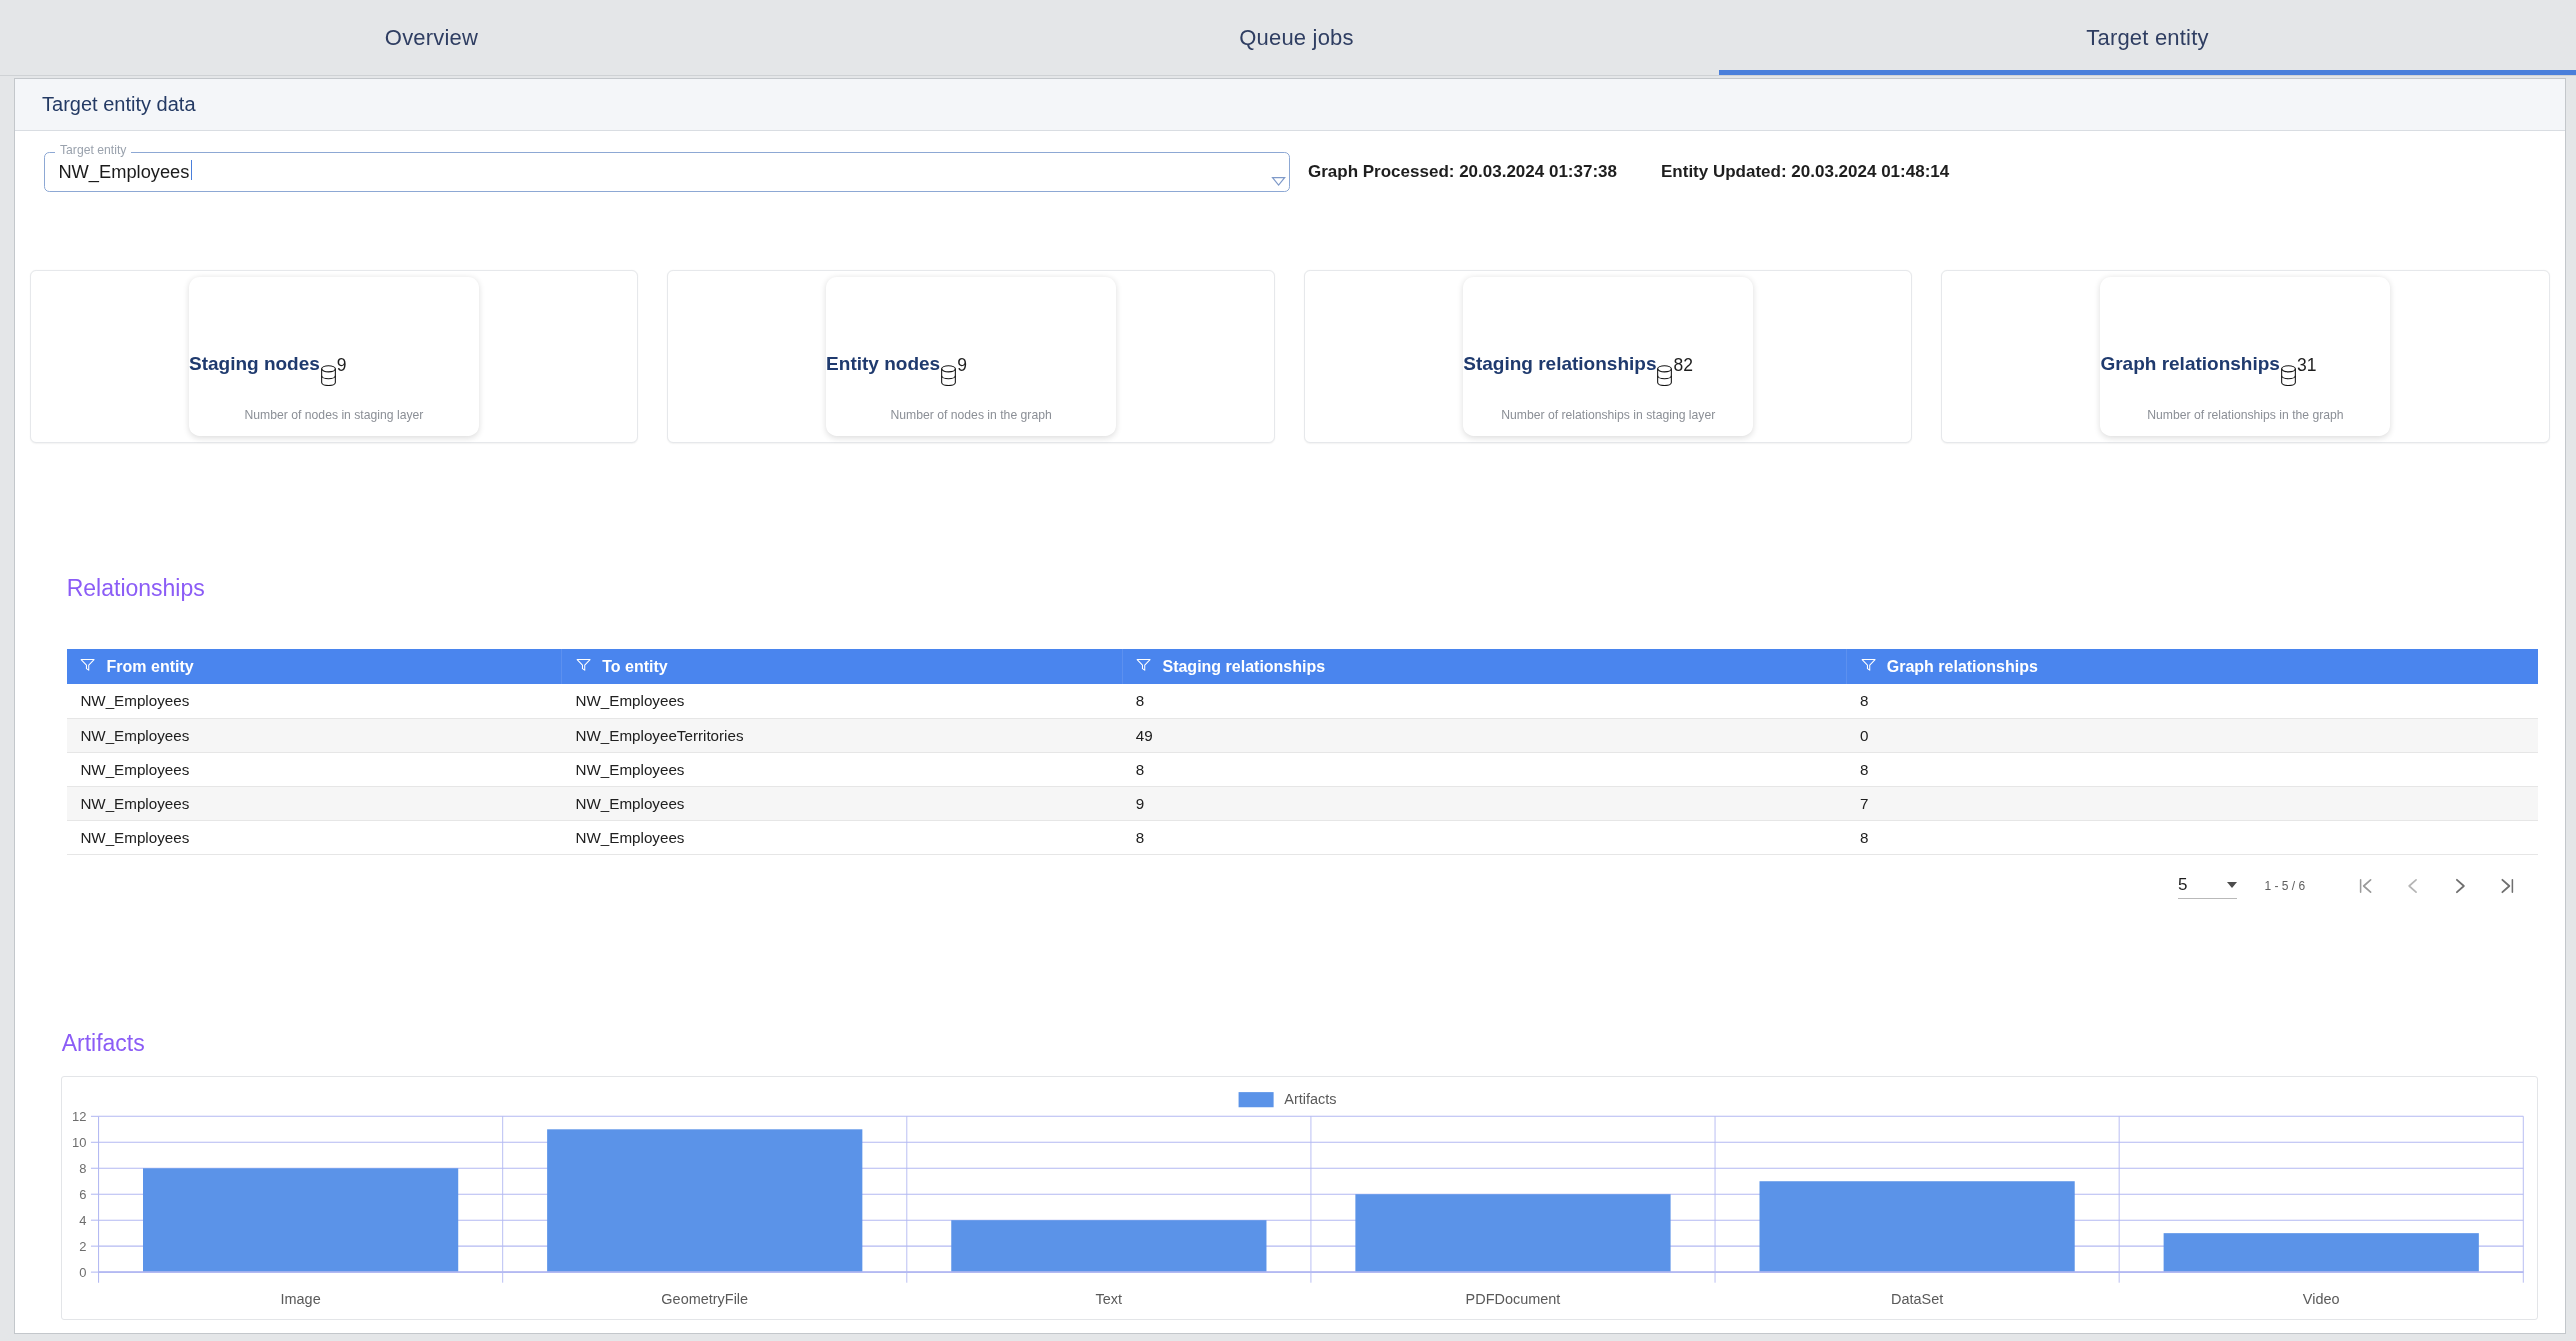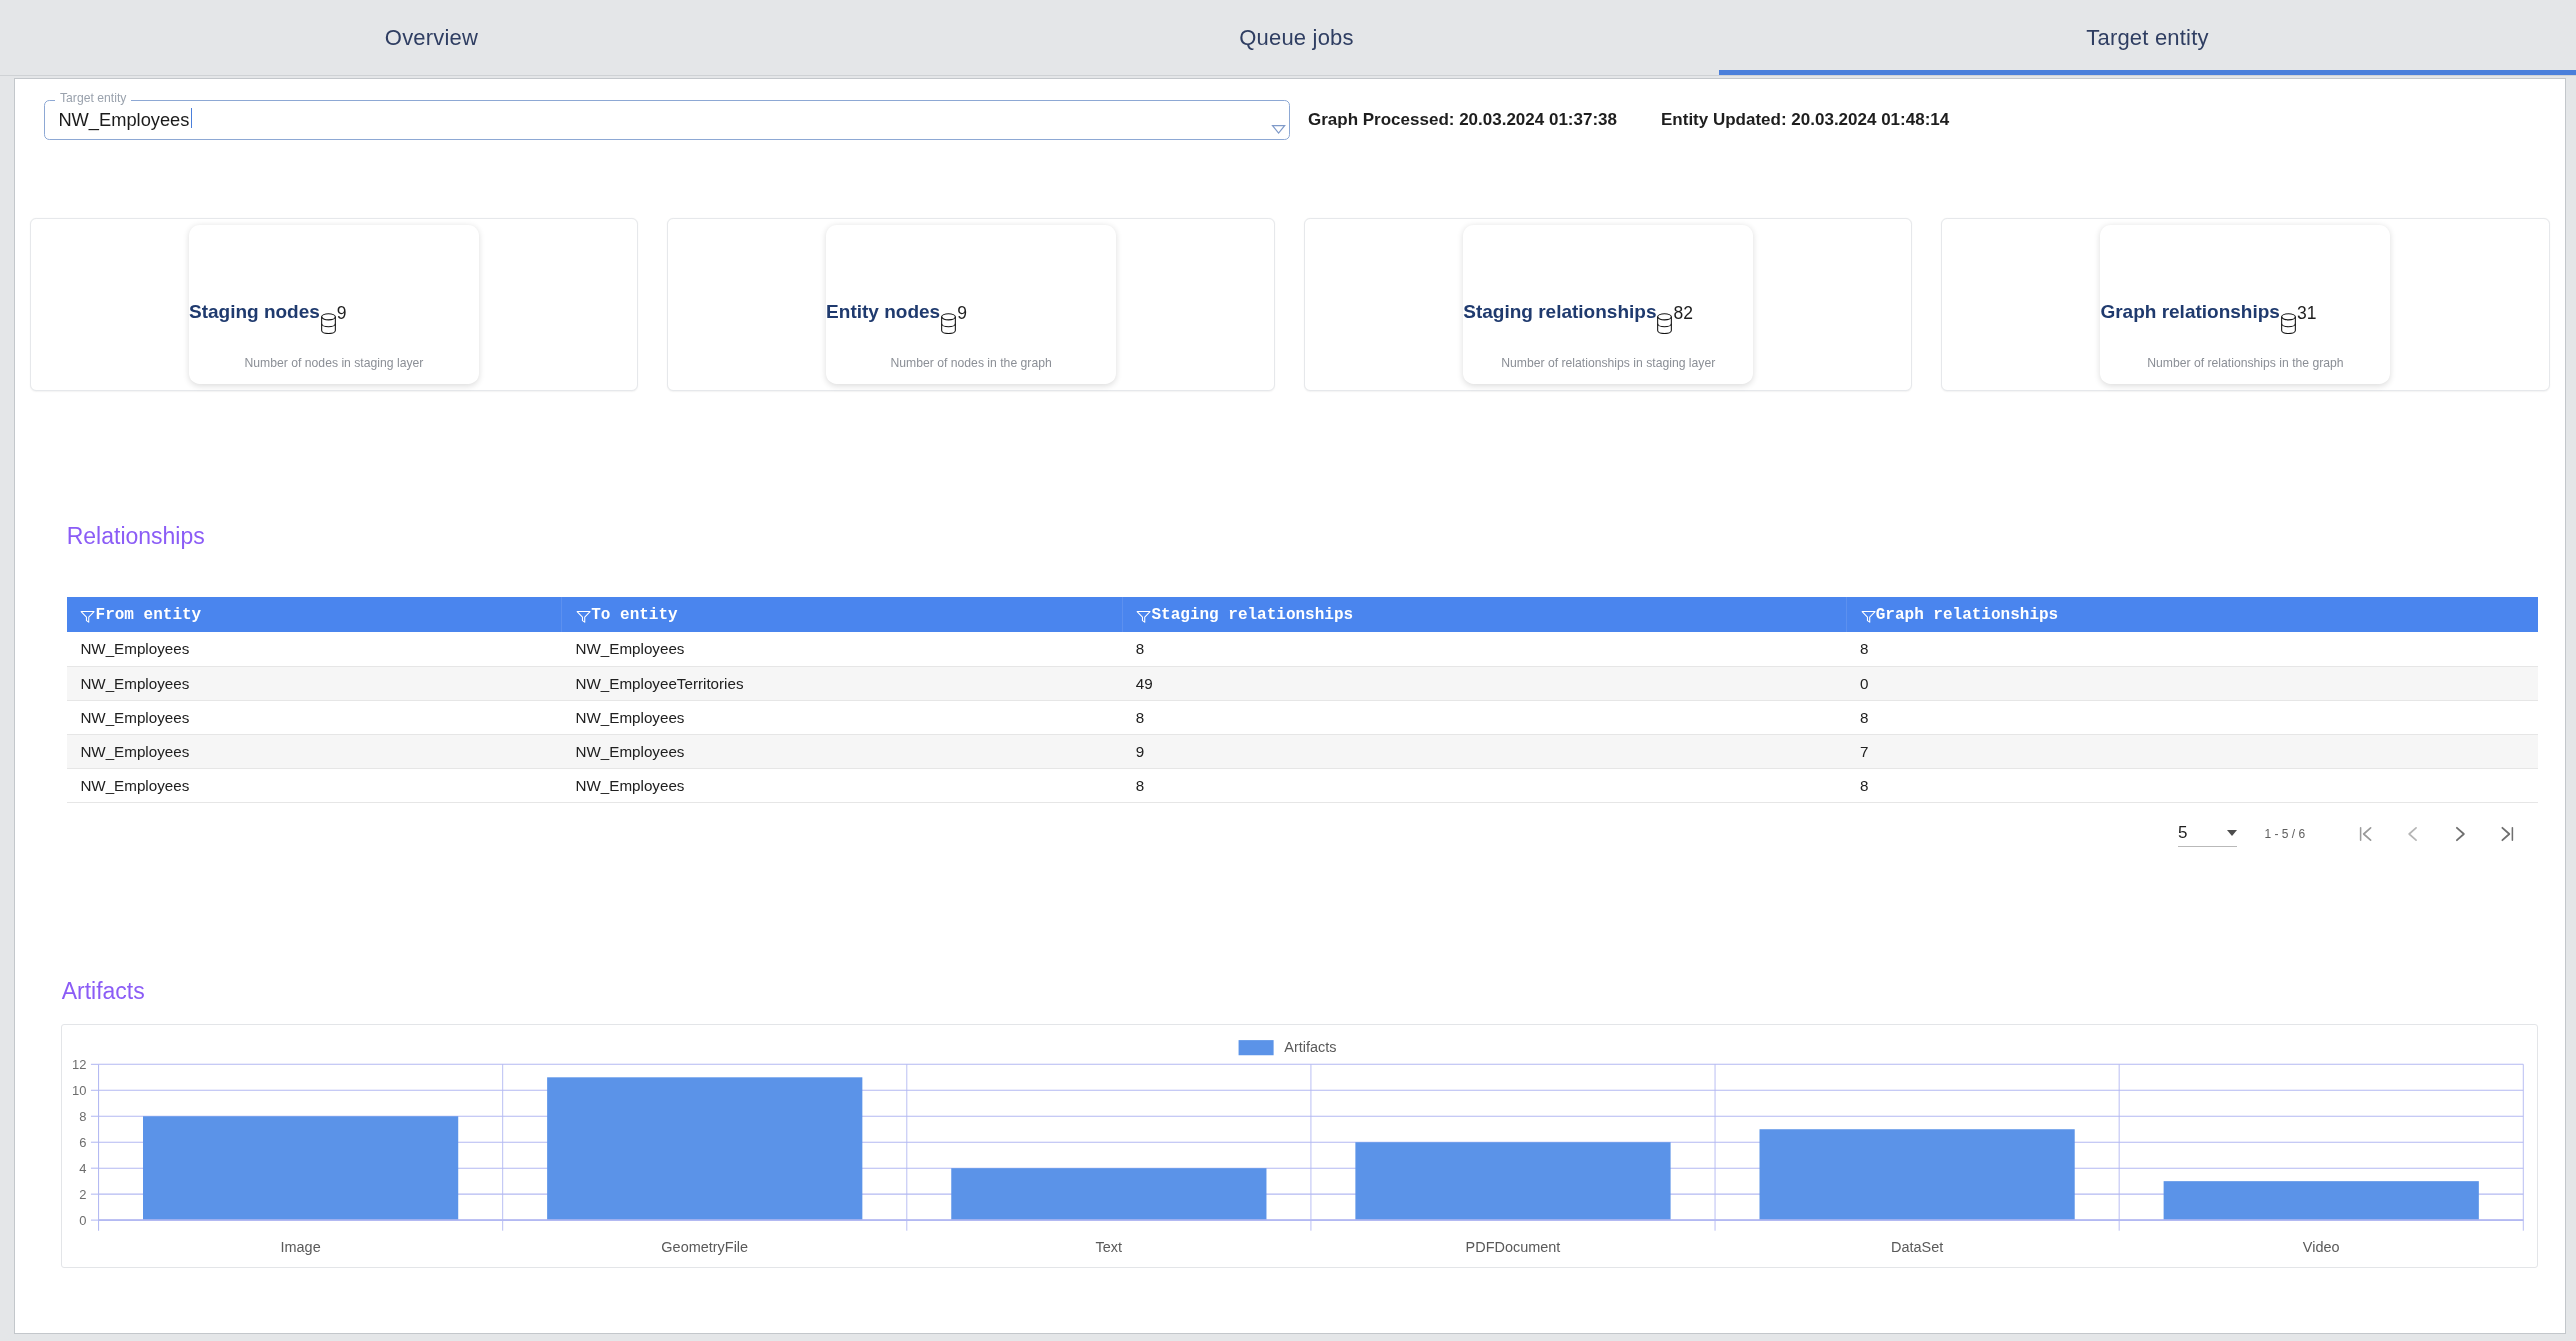--- a/index.html
+++ b/index.html
@@ -226,21 +226,21 @@
     color: #fff;
     font-size: 16px;
     font-weight: bold;
     text-align: left;
     height: 35px;
     padding: 0 0 0 13.7px;
     vertical-align: middle;
     border-right: 0.8px solid #5c90ef;
   }
   thead th:last-child { border-right: none; }
-  .th-inner { display: flex; align-items: flex-end; gap: 0; font-family: Liberation Mono, monospace; }
+  .th-inner { display: flex; align-items: flex-start; gap: 11px; }
   .funnel { flex: 0 0 auto; }
   .funnel svg { display: block; }
   tbody td {
     font-size: 15.2px;
     color: #202020;
     height: 34px;
     padding: 0 0 0 13.7px;
     border-bottom: 0.8px solid #e6e6e6;
     vertical-align: middle;
     overflow: hidden;
@@ -324,20 +324,23 @@
   <div class="tab tab-1">
     <span>Queue jobs</span>
   </div>
   <div class="tab tab-2 active">
     <span>Target entity</span>
   </div>
 </div>
 
 <div class="panel">
 
+  <div class="panel-header">
+    <div class="panel-header-title">Target entity data</div>
+  </div>
 
   <div class="panel-body">
 
     <div class="select-row">
       <div class="field">
         <span class="field-legend">Target entity</span>
         <span class="field-value">NW_Employees</span>
         <span class="field-arrow">
           <svg width="15.2" height="10.7" viewBox="0 0 20 14">
             <path d="M2 2 L18 2 L10 12 Z" fill="none" stroke="#7f9ac9" stroke-width="1.6"></path>

